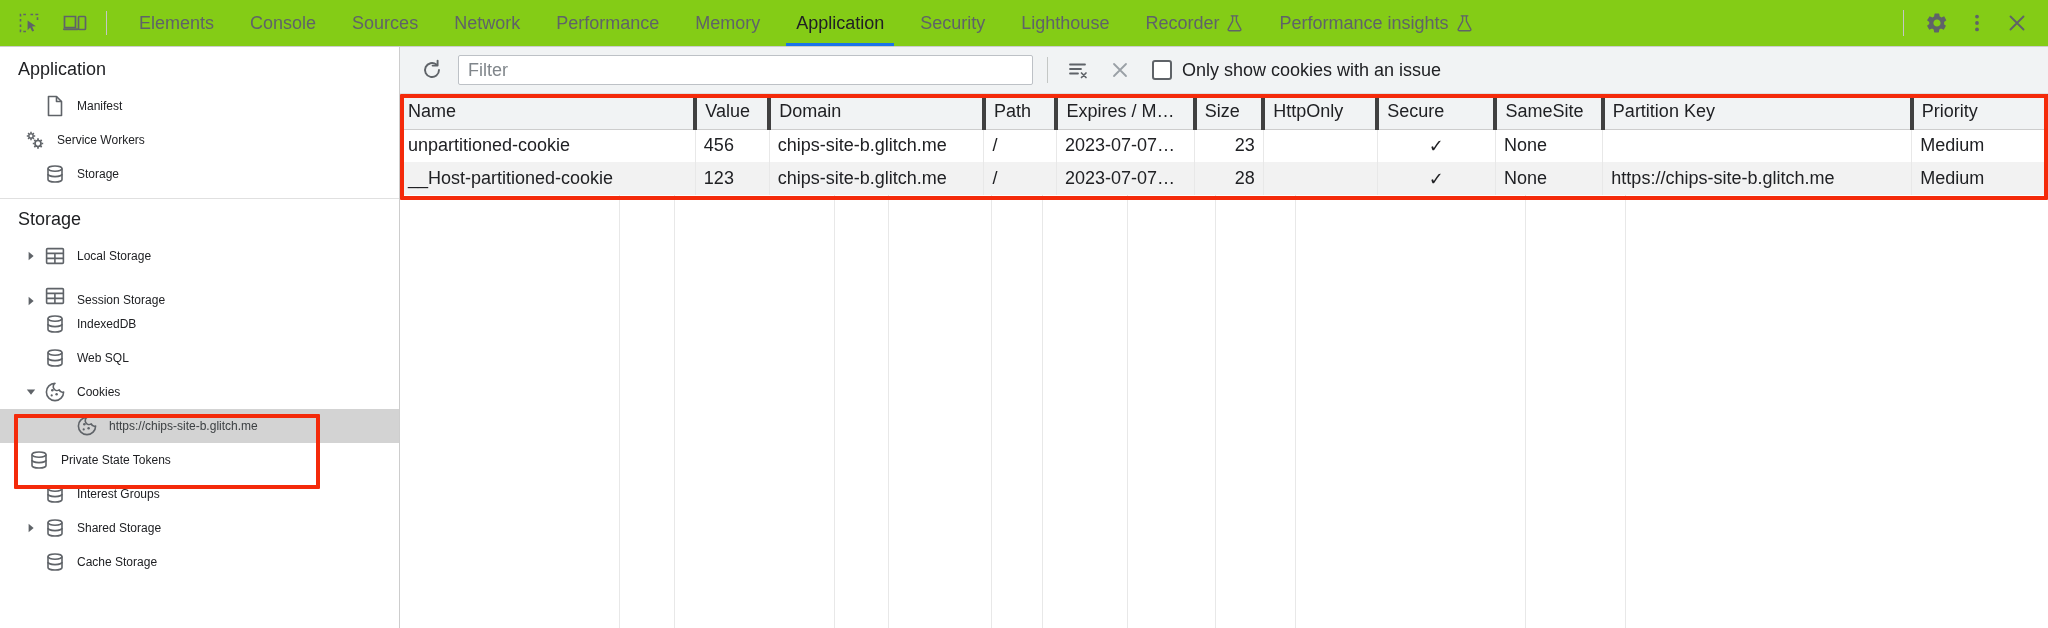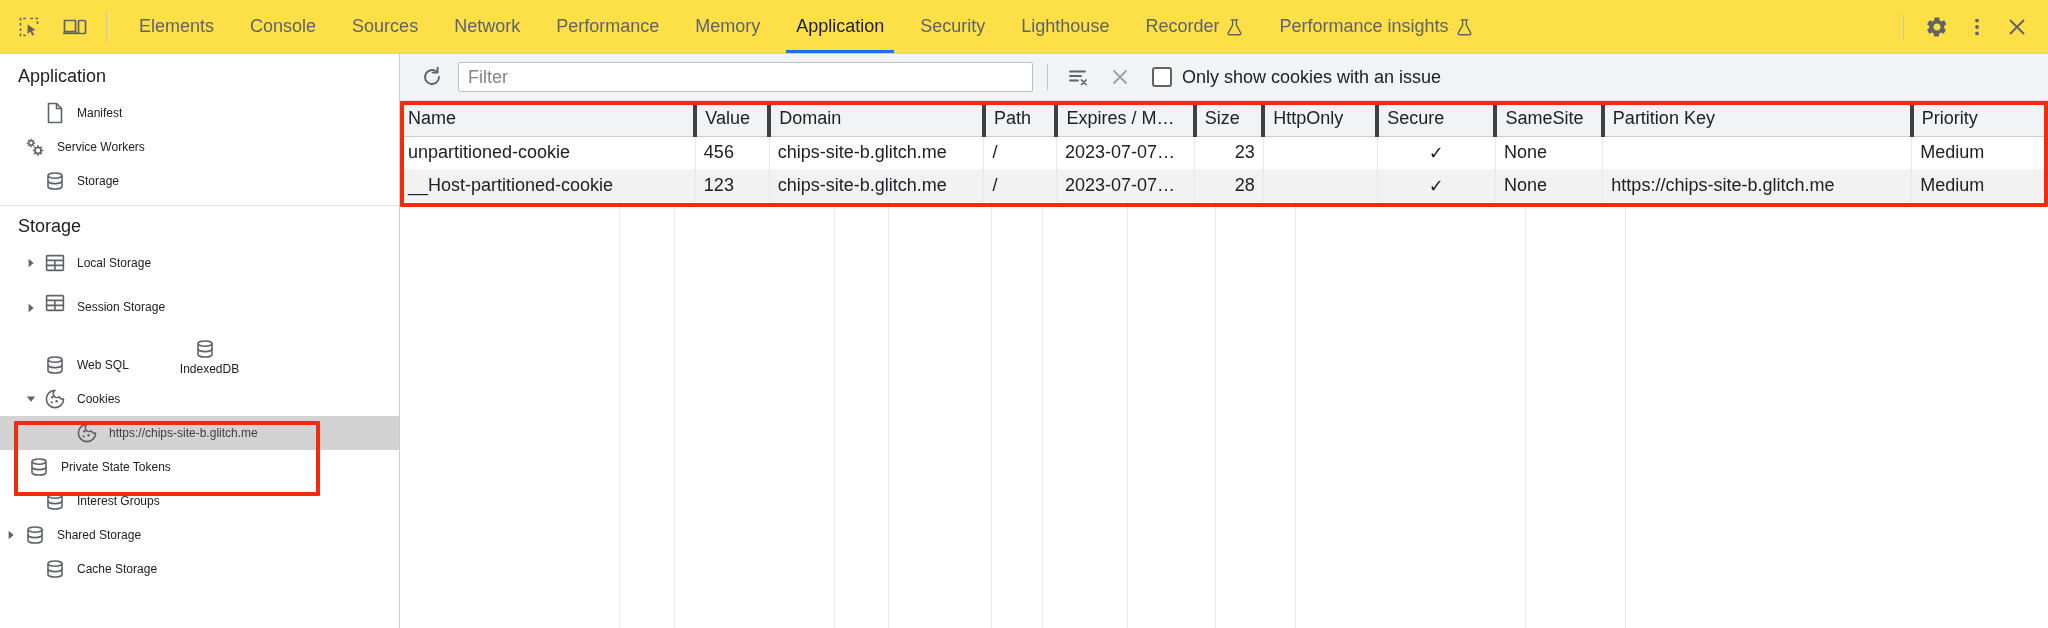--- a/index.html
+++ b/index.html
@@ -7,22 +7,22 @@
     margin: 0; padding: 0;
     width: 2048px; height: 628px;
     font-family: "Liberation Sans", sans-serif;
     background: #ffffff;
     overflow: hidden;
   }
   body { font-size: 18px; color: #202124; }
 
   
   .tabbar {
-    height: 54px;
-    background: #fde047;
+    height: 47px;
+    background: #84cc16;
     border-bottom: 1px solid #cdcdcd;
     display: flex;
     align-items: stretch;
     position: relative;
   }
   .tb-icons {
     display: flex; align-items: center;
     padding: 0 6px 0 14px;
     gap: 16px;
   }
@@ -379,21 +379,21 @@
             <span class="sb-ico">
               <svg width="22" height="22" viewBox="0 0 22 22" xmlns="http://www.w3.org/2000/svg">
                 <g fill="none" stroke="#5f6368" stroke-width="1.6">
                   <rect x="2.6" y="3.6" width="16.8" height="14.8" rx="1"></rect>
                   <path d="M2.6 8.4h16.8M2.6 13.4h16.8M10.9 8.4v10"></path>
                 </g>
               </svg>
             </span>
             <span class="sb-label">Session Storage</span>
           </div>
-          <div class="sb-item" style="padding-left: 20px; flex-direction: column;">
+          <div class="sb-item" style="padding-left: 20px;">
             <span class="sb-twisty"></span>
             <span class="sb-ico">
               <svg width="22" height="22" viewBox="0 0 22 22" xmlns="http://www.w3.org/2000/svg">
                 <g fill="none" stroke="#5f6368" stroke-width="1.6">
                   <ellipse cx="11" cy="5.6" rx="7" ry="2.6"></ellipse>
                   <path d="M4 5.6v10.8c0 1.44 3.13 2.6 7 2.6s7-1.16 7-2.6V5.6"></path>
                   <path d="M4 11c0 1.44 3.13 2.6 7 2.6s7-1.16 7-2.6"></path>
                 </g>
               </svg>
             </span>
@@ -459,21 +459,21 @@
               <svg width="22" height="22" viewBox="0 0 22 22" xmlns="http://www.w3.org/2000/svg">
                 <g fill="none" stroke="#5f6368" stroke-width="1.6">
                   <ellipse cx="11" cy="5.6" rx="7" ry="2.6"></ellipse>
                   <path d="M4 5.6v10.8c0 1.44 3.13 2.6 7 2.6s7-1.16 7-2.6V5.6"></path>
                   <path d="M4 11c0 1.44 3.13 2.6 7 2.6s7-1.16 7-2.6"></path>
                 </g>
               </svg>
             </span>
             <span class="sb-label">Interest Groups</span>
           </div>
-          <div class="sb-item" style="">
+          <div class="sb-item" style="padding-left: 20px;">
             <span class="sb-twisty">
               <svg width="12" height="12" viewBox="0 0 12 12">
                 <path d="M3.6 1.8 L8.6 6 L3.6 10.2 Z" fill="#5f6368"></path>
               </svg>
             </span>
             <span class="sb-ico">
               <svg width="22" height="22" viewBox="0 0 22 22" xmlns="http://www.w3.org/2000/svg">
                 <g fill="none" stroke="#5f6368" stroke-width="1.6">
                   <ellipse cx="11" cy="5.6" rx="7" ry="2.6"></ellipse>
                   <path d="M4 5.6v10.8c0 1.44 3.13 2.6 7 2.6s7-1.16 7-2.6V5.6"></path>

